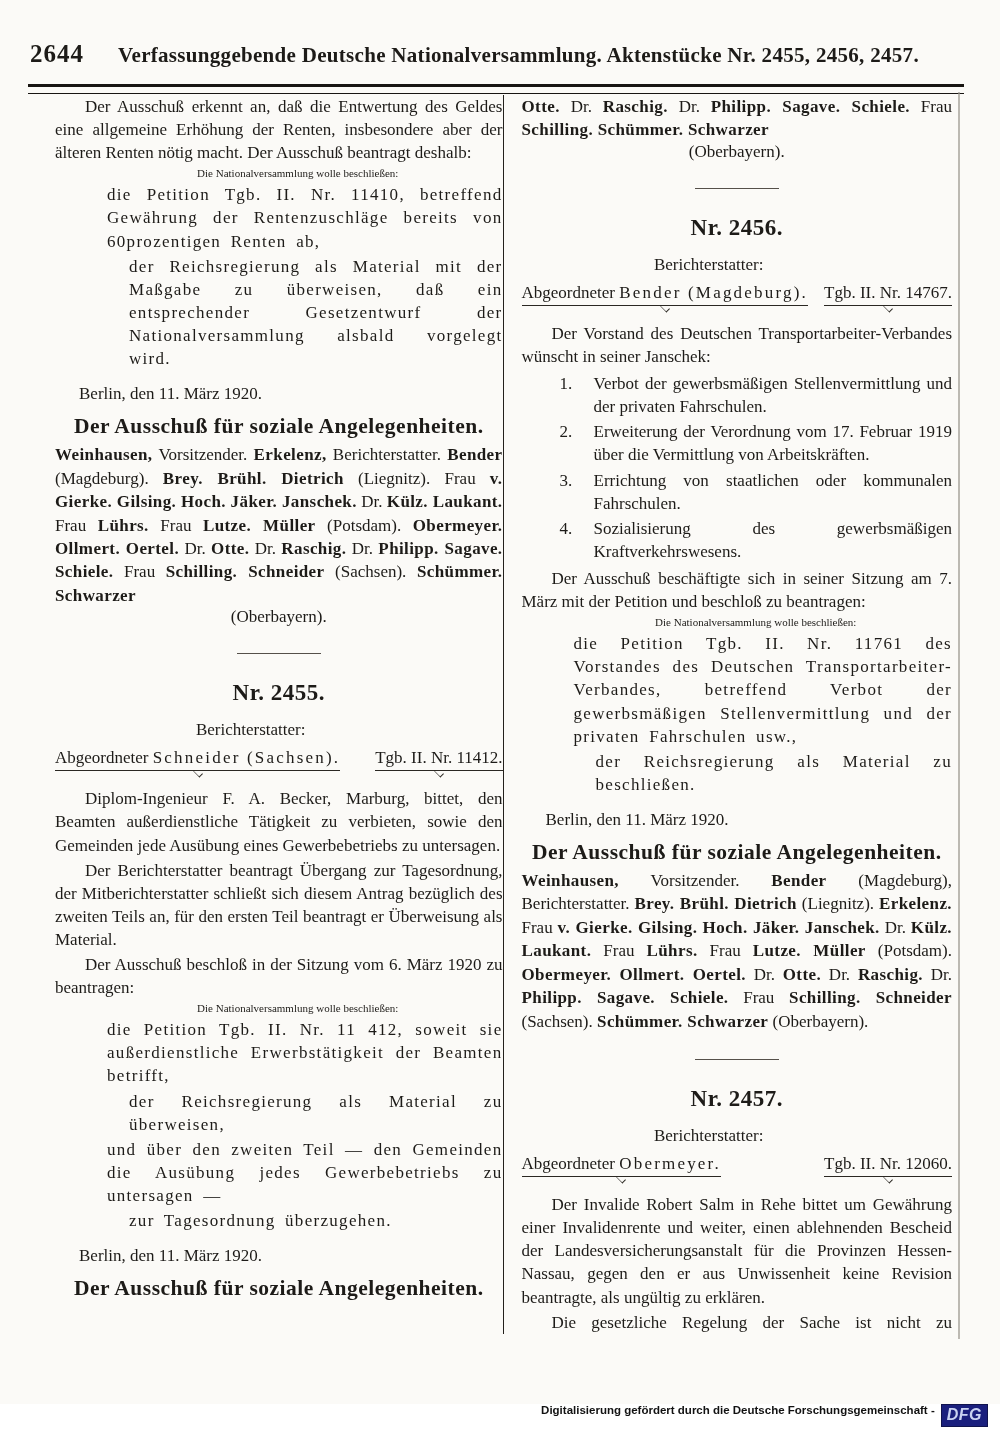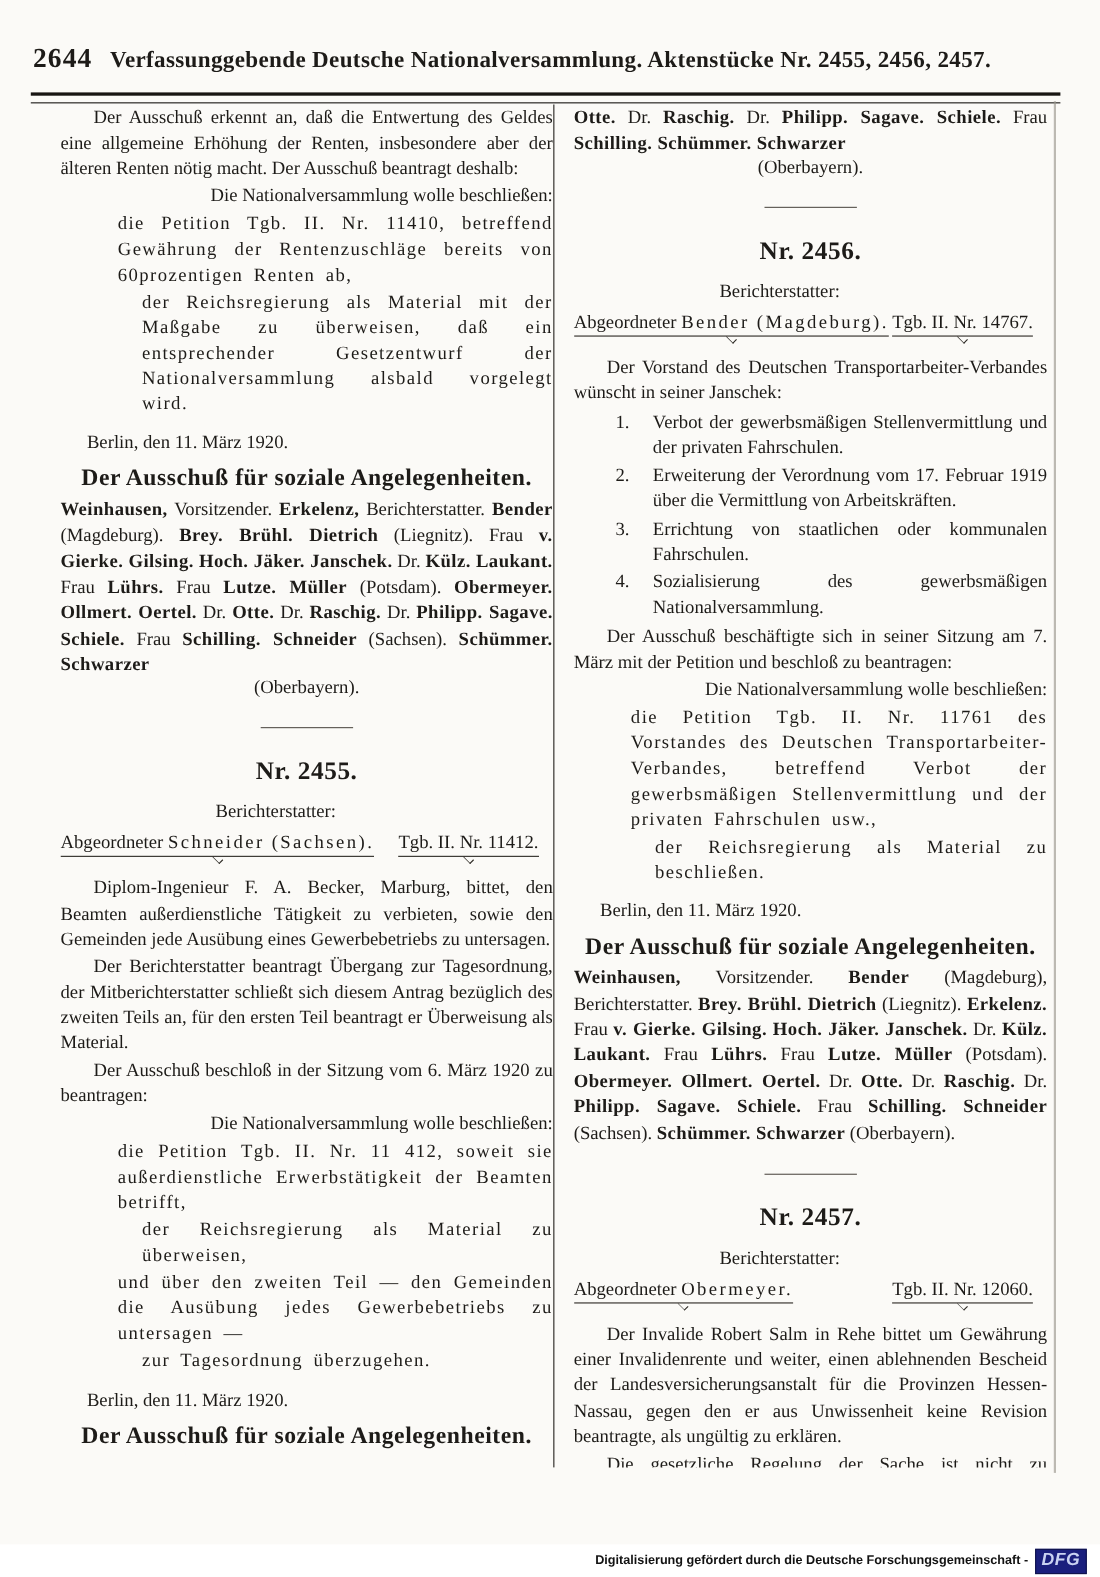--- a/index.html
+++ b/index.html
@@ -8,71 +8,71 @@
     background:#fbfaf7;
     font-family:"Liberation Serif","DejaVu Serif",serif;
     color:#1d1b18;
     position:relative;
     overflow:hidden;
   }
   .page{position:absolute;inset:0;}
   
   .header{
     position:absolute;top:40px;left:30px;right:38px;
-    display:flex;align-items:baseline;gap:16px;
+    display:flex;align-items:baseline;gap:34px;
     border-bottom:none;
   }
   .page-number{font-size:25px;font-weight:700;letter-spacing:1px;}
   .header-title{font-size:21px;font-weight:700;letter-spacing:.3px;white-space:nowrap;}
   .double-rule{
     position:absolute;top:84px;left:28px;right:36px;height:6px;
     border-top:3px solid #181512;border-bottom:1px solid #181512;
   }
   
   .page-edge{position:absolute;top:92px;bottom:95px;right:40px;width:2px;background:#9a968e;opacity:.65;}
   
   .columns{
     position:absolute;top:95px;left:55px;right:48px;bottom:100px;
     display:flex;
   }
   .col{width:50%;box-sizing:border-box;overflow:hidden;}
   .col-left{border-right:1.5px solid #23201c;}
   .col-right{padding-left:18px;}
   
   .p{font-size:17px;line-height:1.36;text-align:justify;text-indent:30px;margin:0 0 2px 0;}
-  .ind1{font-size:17px;line-height:1.36;margin:2px 0 2px 38px;text-indent:0;text-align:right;}
+  .ind1{font-size:11px;line-height:1.36;margin:2px 0 2px 38px;text-indent:0;text-align:center;}
   .ind2{font-size:17px;line-height:1.36;margin:2px 0 2px 52px;text-indent:0;text-align:justify;
         letter-spacing:1.3px;word-spacing:4px;}
   .ind3{font-size:17px;line-height:1.36;margin:2px 0 2px 74px;text-indent:0;text-align:justify;
         letter-spacing:1.3px;word-spacing:4px;}
   .date-line{font-size:17px;margin:14px 0 6px 24px;}
   .comm-heading{font-size:21.5px;font-weight:600;text-align:center;letter-spacing:.5px;margin:10px 0 4px 0;white-space:nowrap;}
   .committee{font-size:17px;line-height:1.38;text-align:justify;margin:0;}
   .committee b{letter-spacing:.4px;margin-top:29px;}
   .center-line{font-size:17px;text-align:center;margin:0 0 4px 0;}
   .rule-sep{width:84px;border:none;border-top:1.3px solid #55504a;margin:26px auto 26px auto;}
   .doc-num{font-size:23px;font-weight:700;text-align:center;margin:6px 0 14px 0;letter-spacing:.5px;}
   .rep-label{font-size:17px;text-align:center;margin:0 0 8px 0;transform:translateX(-28px);}
-  .rep-row{display:flex;justify-content:space-between;align-items:baseline;margin:0 13px 16px 0;font-size:17px;}
+  .rep-row{display:flex;justify-content:space-between;align-items:baseline;margin:0 0 16px 0;font-size:17px;}
   .brace{position:relative;border-bottom:1.5px solid #2a2722;padding-bottom:2px;}
   .brace::after{
     content:'';position:absolute;left:50%;bottom:-7px;width:8px;height:8px;
     border-right:1.4px solid #2a2722;border-bottom:1.4px solid #2a2722;
     transform:translateX(-50%) rotate(45deg) scaleY(.55);
   }
   .spaced{letter-spacing:2.2px;}
   
   .num-list{margin:4px 0 4px 0;}
   .num-item{display:flex;font-size:17px;line-height:1.36;margin:2px 0;}
   .num-item .num{flex:0 0 34px;margin-left:38px;text-align:left;}
   .num-item .txt{flex:1;text-align:justify;}
   
   .footer{
     position:absolute;left:0;right:0;bottom:0;height:30px;background:#ffffff;
-    display:flex;align-items:center;justify-content:flex-end;gap:6px;
+    display:flex;align-items:flex-start;justify-content:flex-end;gap:6px;
     padding-right:12px;box-sizing:border-box;
     font-family:"Liberation Sans","DejaVu Sans",sans-serif;
   }
   .footer-text{font-size:11.5px;font-weight:700;color:#121212;}
   .dfg-box{
     font-size:16px;font-weight:700;font-style:italic;
     color:#c9d2f2;background:#1a1f7d;border:1px solid #10134d;
     padding:2px 5px 3px 5px;letter-spacing:.5px;line-height:1;
   }
 </style>
@@ -147,21 +147,21 @@
           <div class="num-item">
             <span class="num">2.</span>
             <span class="txt">Erweiterung der Verordnung vom 17. Februar 1919 über die Vermittlung von Arbeitskräften.</span>
           </div>
           <div class="num-item">
             <span class="num">3.</span>
             <span class="txt">Errichtung von staatlichen oder kommunalen Fahrschulen.</span>
           </div>
           <div class="num-item">
             <span class="num">4.</span>
-            <span class="txt">Sozialisierung des gewerbsmäßigen Nationalversammlung.</span>
+            <span class="txt">Sozialisierung des gewerbsmäßigen Kraftverkehrswesens.</span>
           </div>
         </div>
 
       <p class="p">Der Ausschuß beschäftigte sich in seiner Sitzung am 7. März mit der Petition und beschloß zu beantragen:</p>
       <p class="ind1">Die Nationalversammlung wolle beschließen:</p>
       <p class="ind2">die Petition Tgb. II. Nr. 11761 des Vorstandes des Deutschen Transportarbeiter-Verbandes, betreffend Verbot der gewerbsmäßigen Stellenvermittlung und der privaten Fahrschulen usw.,</p>
       <p class="ind3">der Reichsregierung als Material zu beschließen.</p>
       <p class="date-line">Berlin, den 11. März 1920.</p>
 
       <div class="comm-heading">Der Ausschuß für soziale Angelegenheiten.</div>

